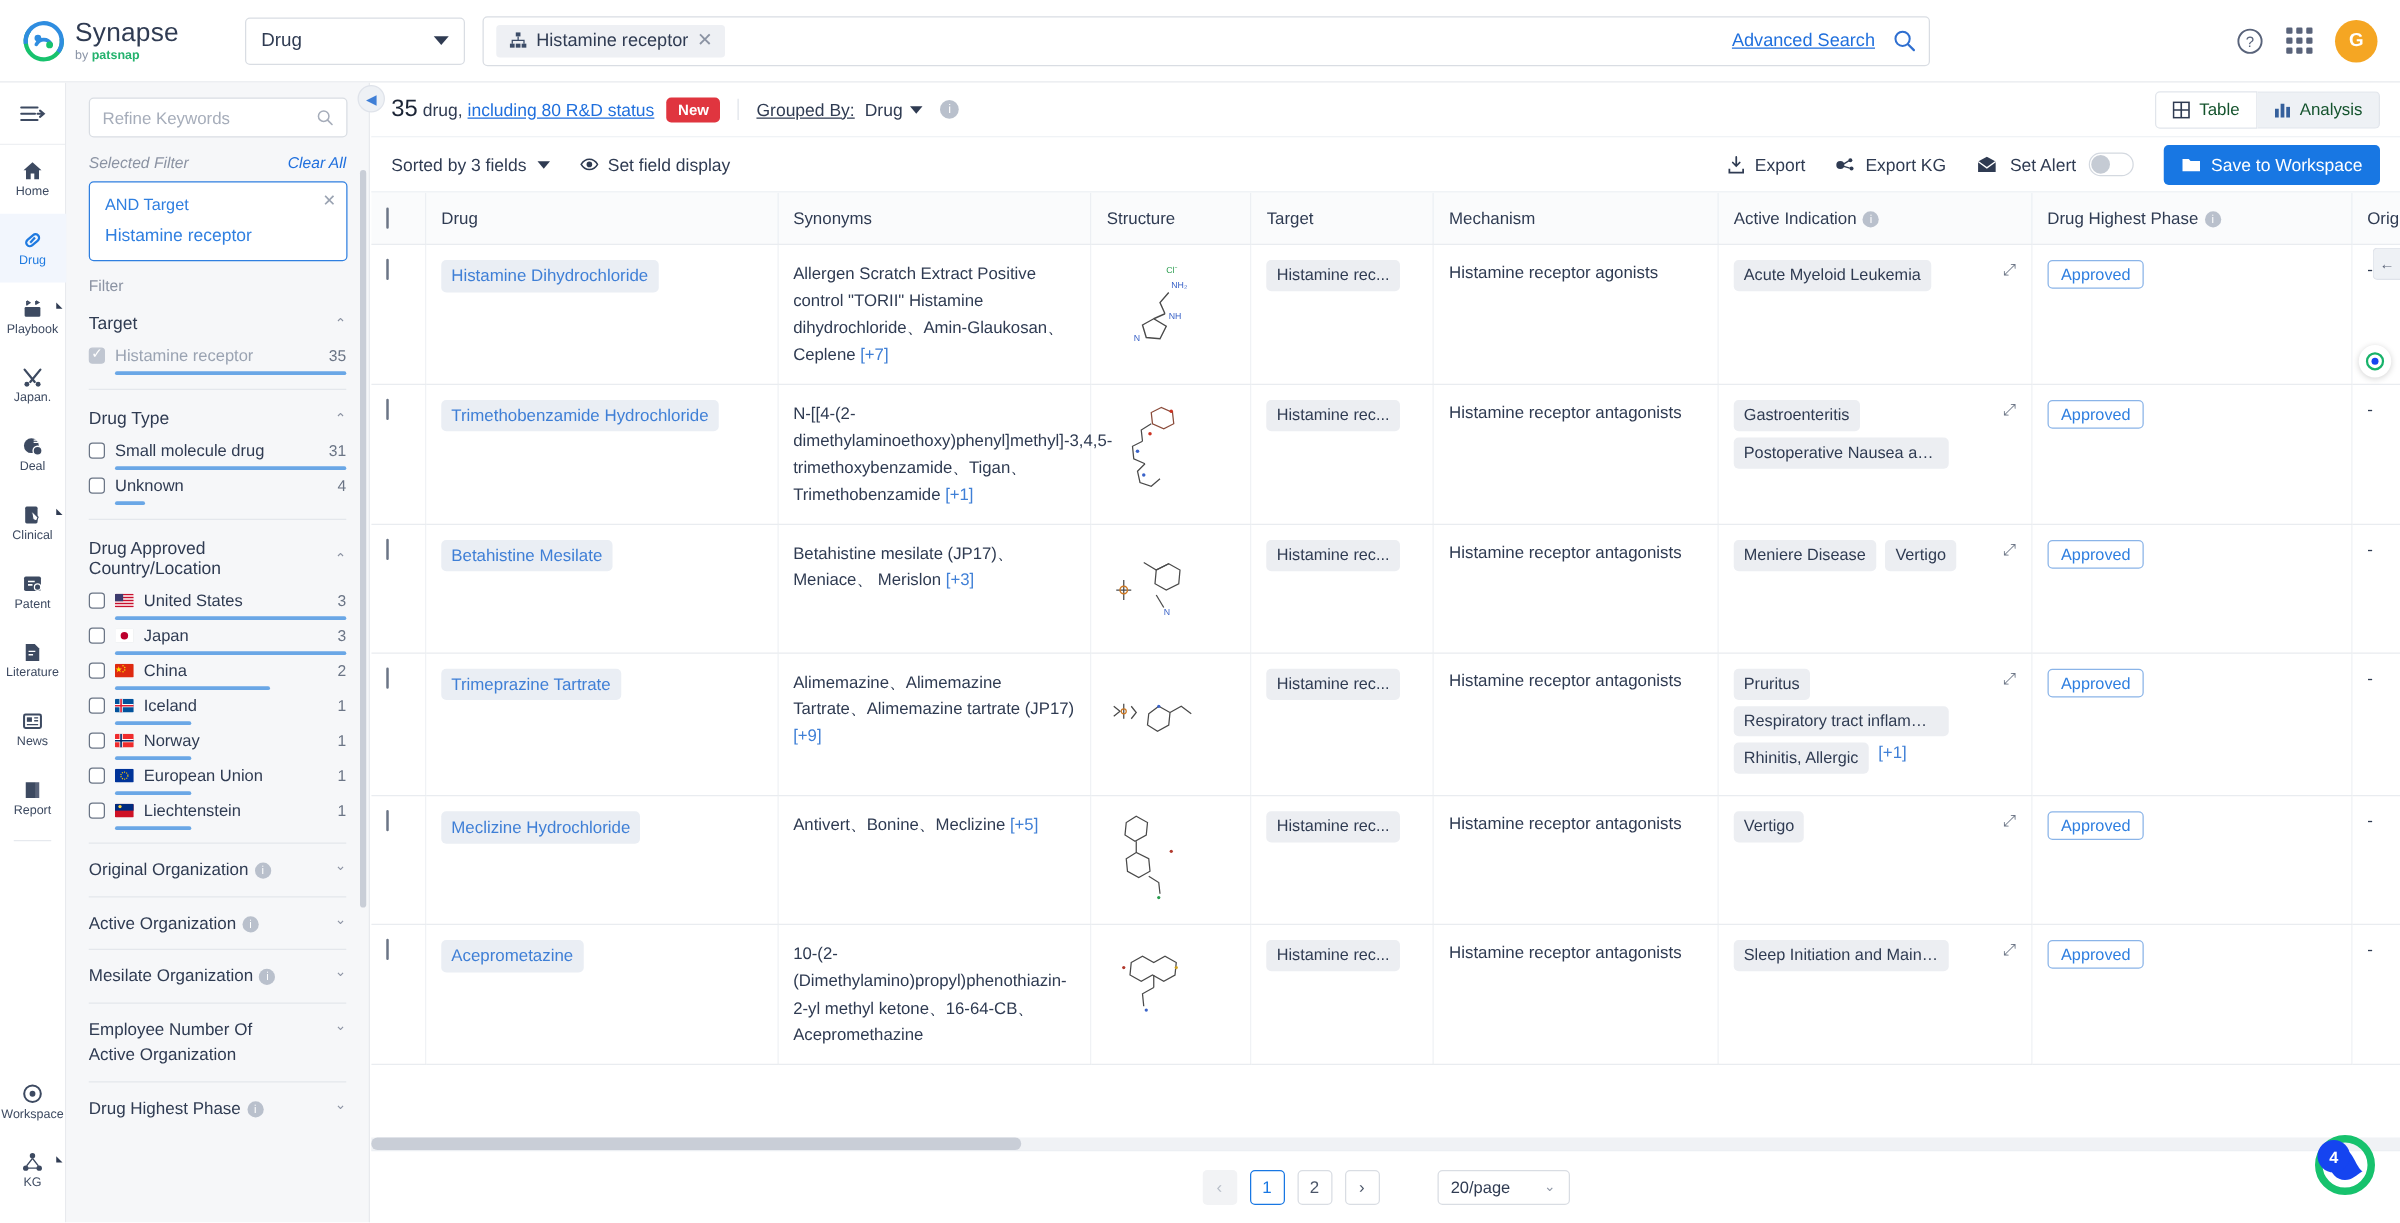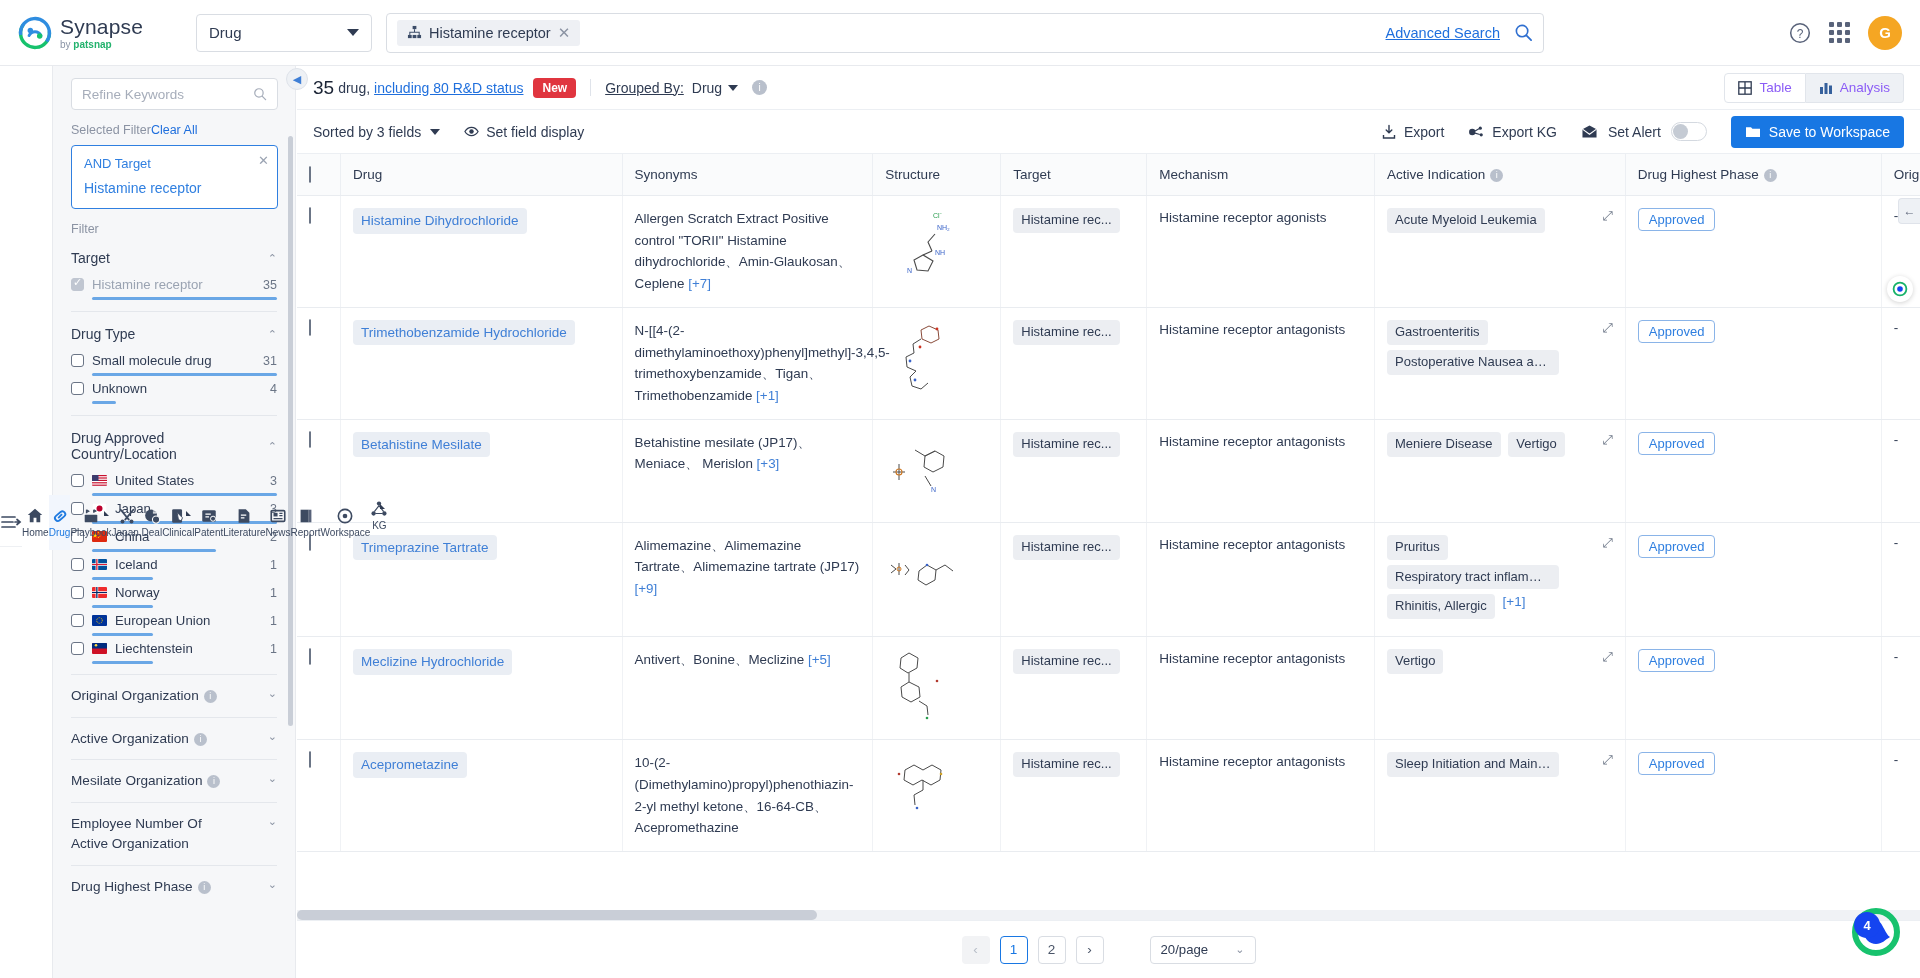--- a/index.html
+++ b/index.html
@@ -53,21 +53,21 @@
     color: #fff; font-size: 15px; display: flex; align-items: center; justify-content: center;
     font-weight: 600; cursor: pointer;
   }
   .grid9 { display: grid; grid-template-columns: repeat(3,5px); gap: 3px; cursor: pointer; }
   .grid9 i { width: 5px; height: 5px; background: #5a6urban; background: #59637a; border-radius: 1px; display:block;}
 
   
   .rail {
     position: absolute; top: 66px; left: 0; width: 53px; height: 912px;
     background: #fff; border-right: 1px solid #e8eaee; z-index: 20;
-    display: flex; flex-direction: row; align-items: center;
+    display: flex; flex-direction: column; align-items: center;
   }
   .rail-toggle { height: 50px; display: flex; align-items: center; justify-content: center; width: 100%;
      border-bottom: 1px solid #eef0f3; cursor: pointer;}
   .rail-item {
     width: 53px; height: 55px; display: flex; flex-direction: column; align-items: center;
     justify-content: center; gap: 3px; cursor: pointer; position: relative;
   }
   .rail-item .lbl { font-size: 10px; color: #3d4a61; line-height: 1; }
   .rail-item.active { background: #f2f6fd; }
   .rail-item.active .lbl { color: #1f7ae0; }
@@ -83,21 +83,21 @@
     position: absolute; top: 66px; left: 53px; width: 243px; height: 912px;
     background: #f6f7f9; border-right: 1px solid #e8eaee; z-index: 10;
     overflow: hidden; padding: 0 0 0 0;
   }
   .sb-inner { padding: 12px 18px 0 18px; }
   .refine-input {
     width: 207px; height: 32px; border: 1px solid #d9dde3; border-radius: 4px;
     background: #fff; display: flex; align-items: center; padding: 0 10px; justify-content: space-between;
   }
   .refine-input span { font-size: 13.5px; color: #a6adba; }
-  .sb-row { display: flex; align-items: center; justify-content: flex-start; margin-top: 13px; }
+  .sb-row { display: flex; align-items: center; justify-content: space-between; margin-top: 13px; font-style: italic; }
   .sb-label { font-size: 12.5px; color: #8b93a3; }
   .sb-clear { font-size: 12.5px; color: #1f6fdd; cursor: pointer; }
   .sel-filter-box {
     margin-top: 8px; border: 1px solid #2f7fe0; border-radius: 4px; background: #fff;
     padding: 10px 12px 12px 12px; position: relative; width: 207px;
   }
   .sel-filter-box .x { position: absolute; right: 8px; top: 7px; color: #9aa3b2; font-size: 13px; cursor: pointer; }
   .sel-and { font-size: 13px; color: #2f7fe0; }
   .sel-val { font-size: 14px; color: #2f7fe0; margin-top: 9px; }
   .filter-caption { font-size: 12.5px; color: #8b93a3; margin-top: 13px; }
@@ -151,21 +151,21 @@
   .res-link { font-size: 14px; color: #1f6fdd; text-decoration: underline; margin-left: 4px; cursor: pointer; }
   .badge-new { background: #e0353f; color: #fff; font-size: 12px; font-weight: 700;
      padding: 3px 9px; border-radius: 4px; margin-left: 10px; }
   .vsep { width: 1px; height: 17px; background: #dfe3ea; margin: 0 14px; }
   .grouped-lbl { font-size: 14px; color: #2f3b52; text-decoration: underline; }
   .grouped-val { font-size: 14px; color: #2f3b52; margin-left: 8px; }
   .small-caret { display:inline-block; width:0;height:0;border-left:5px solid transparent;
      border-right:5px solid transparent;border-top:6px solid #2f3b52; margin-left: 6px; vertical-align: 2px;}
   .view-toggle { margin-left: auto; display: flex; }
   .vt-btn { height: 30px; padding: 0 13px; display: flex; align-items: center; gap: 7px;
-     border: 1px solid #e1e5eb; font-size: 13.5px; color: #8b5cf6; background: #fff; cursor: pointer;}
+     border: 1px solid #e1e5eb; font-size: 13.5px; color: #14532d; background: #fff; cursor: pointer;}
   .vt-btn:first-child { border-radius: 4px 0 0 4px; }
   .vt-btn:last-child { border-radius: 0 4px 4px 0; border-left: none; background: #eef1f5; }
 
   
   .toolbar {
     position: absolute; top: 110px; left: 297px; width: 1623px; height: 44px;
     background: #fff; display: flex; align-items: center; padding: 0 16px; z-index: 8;
     border-bottom: 1px solid #eceff3;
   }
   .tb-item { display: flex; align-items: center; gap: 7px; font-size: 14px; color: #2f3b52; cursor: pointer; }

